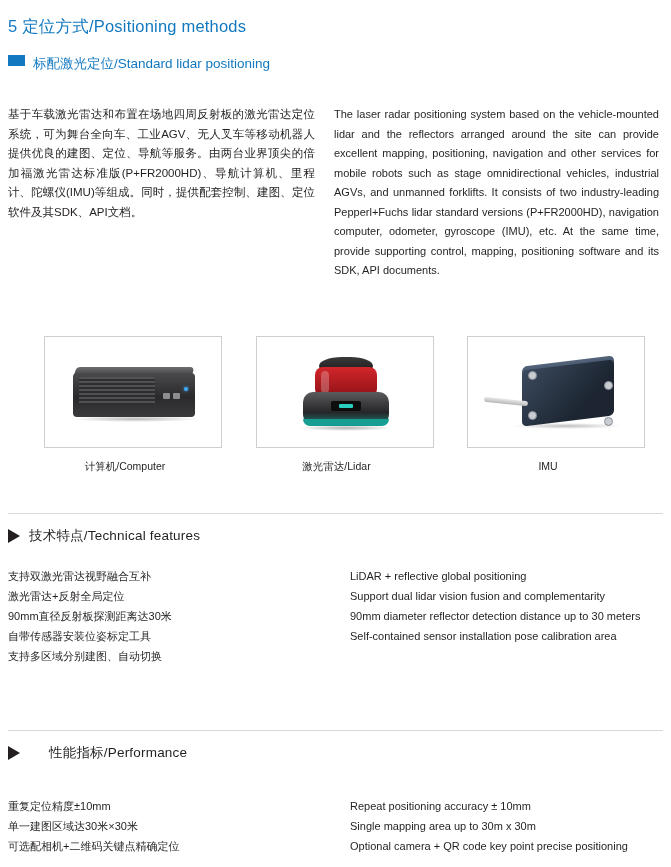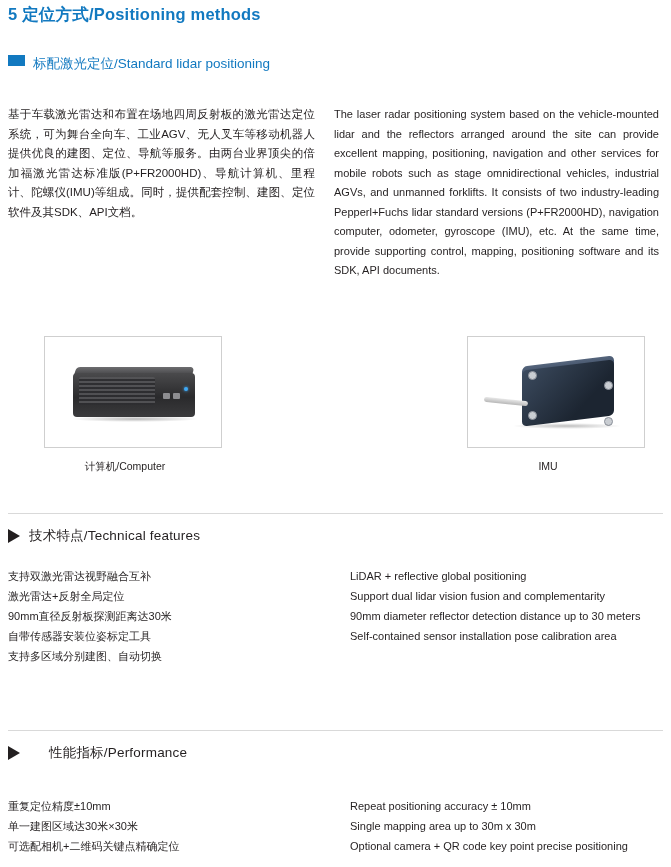--- a/index.html
+++ b/index.html
@@ -19,23 +19,23 @@
     position: relative;
     width: 671px;
     height: 867px;
     box-sizing: border-box;
   }
 
   
   .main-title {
     position: absolute;
     left: 8px;
-    top: 4px;
+    top: 16px;
     font-size: 16.5px;
-    font-weight: bold;
+    font-weight: normal;
     color: #1279c0;
     letter-spacing: 0.2px;
     white-space: nowrap;
   }
 
   
   .sub-head {
     position: absolute;
     left: 8px;
     top: 55px;
@@ -366,20 +366,31 @@
         <div class="pc-body"></div>
         <div class="pc-fins"></div>
         <div class="pc-port" style="left:118px;"></div>
         <div class="pc-port" style="left:128px;"></div>
         <div class="pc-led"></div>
         <div class="pc-shadow"></div>
       </div>
       <div class="caption">计算机/Computer</div>
     </div>
 
+    <div class="product">
+      <div class="frame">
+        <div class="ld-top"></div>
+        <div class="ld-red"></div>
+        <div class="ld-base"></div>
+        <div class="ld-screen"></div>
+        <div class="ld-teal"></div>
+        <div class="ld-shadow"></div>
+      </div>
+      <div class="caption">激光雷达/Lidar</div>
+    </div>
 
     <div class="product">
       <div class="frame">
         <div class="imu-face"></div>
         <div class="imu-body"></div>
         <div class="imu-screw" style="left:60px; top:34px;"></div>
         <div class="imu-screw" style="left:136px; top:44px;"></div>
         <div class="imu-screw" style="left:60px; top:74px;"></div>
         <div class="imu-screw" style="left:136px; top:80px;"></div>
         <div class="imu-cable"></div>

